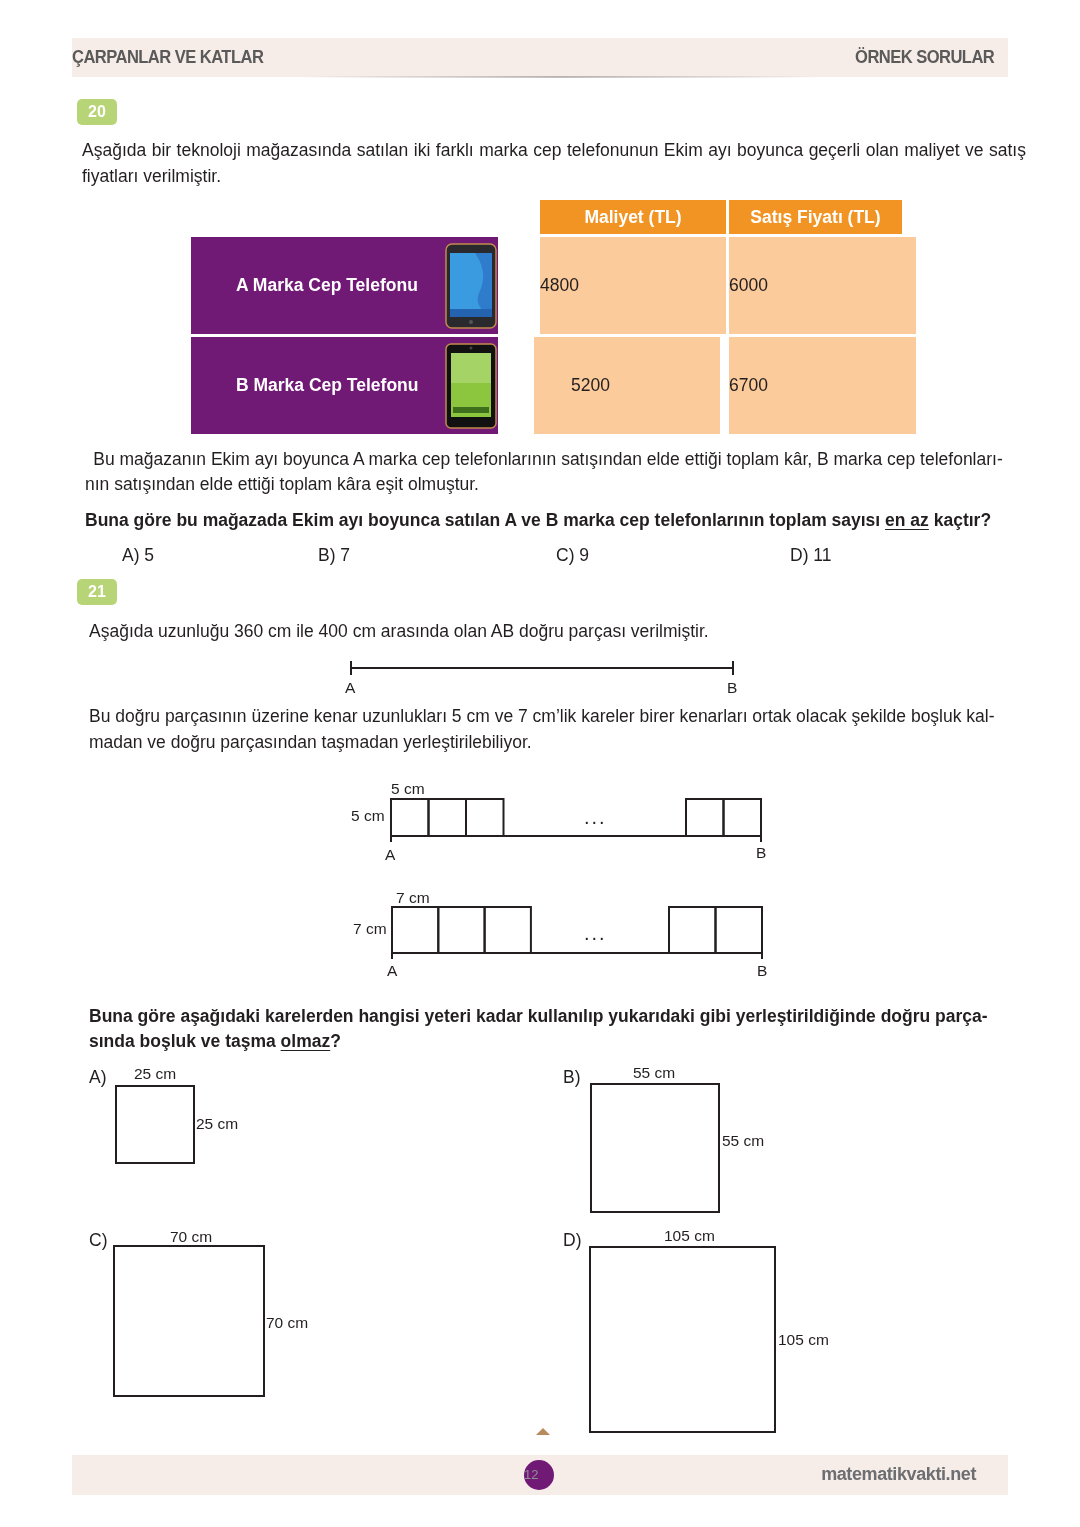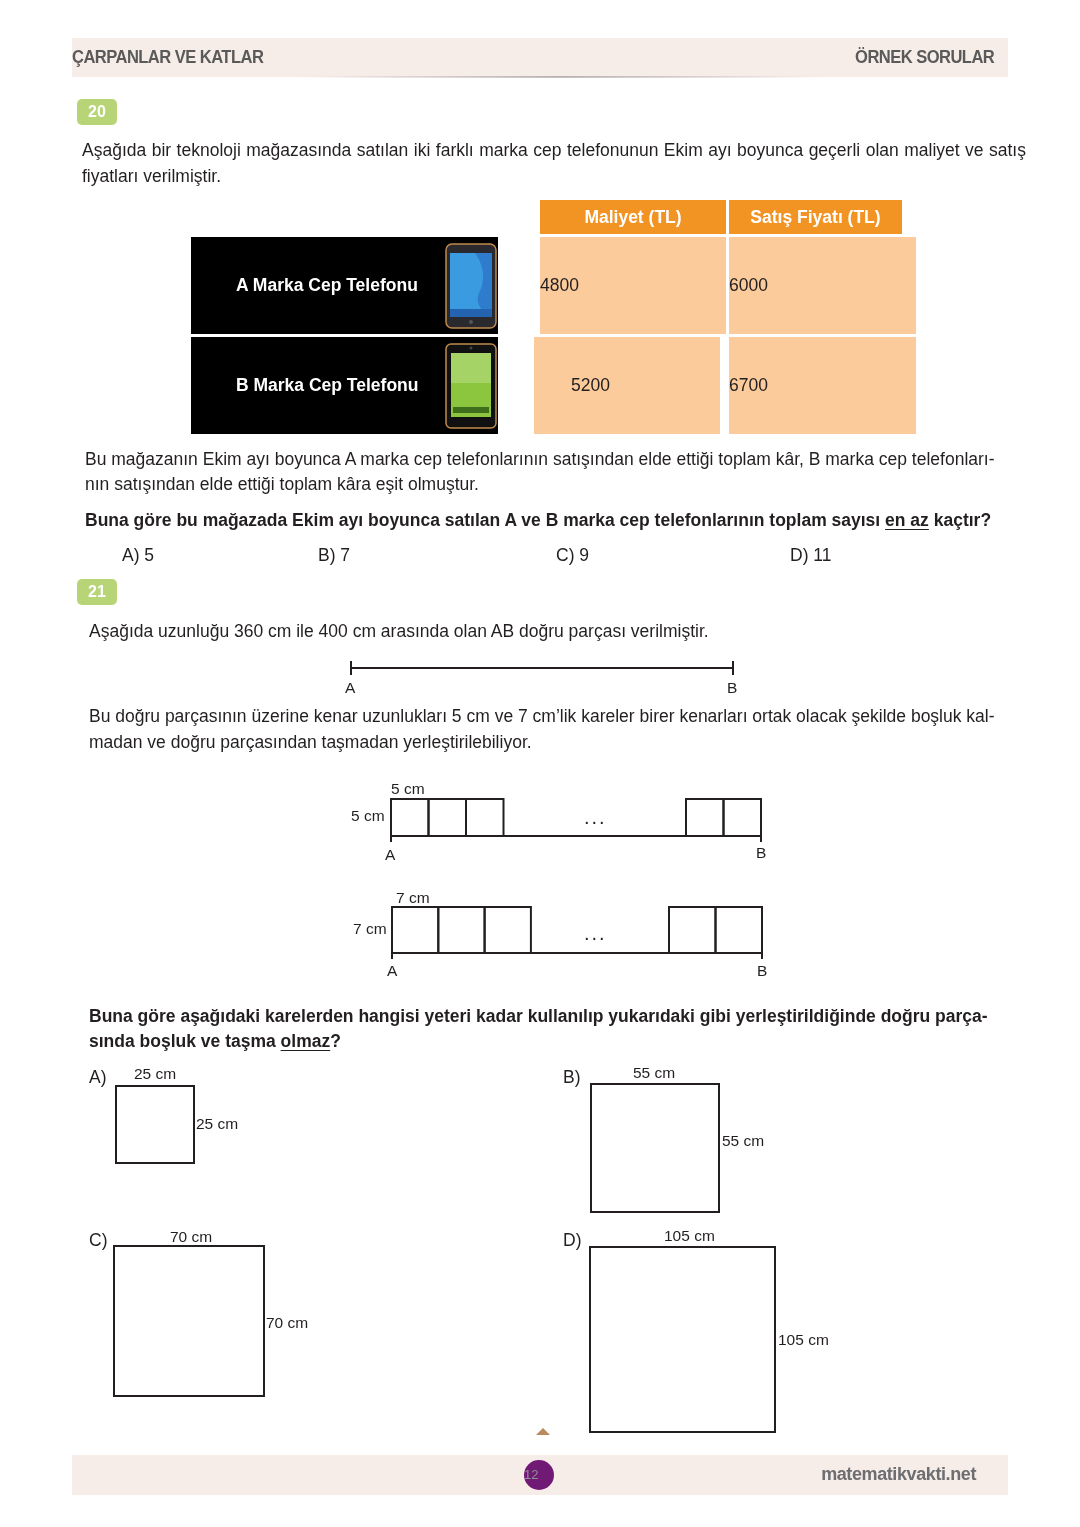--- a/index.html
+++ b/index.html
@@ -14,21 +14,21 @@
 
   .q-badge { position: absolute; width: 40px; height: 26px; background: #b7d477; border-radius: 5px; color: #ffffff; font-weight: bold; font-size: 16px; text-align: center; line-height: 26px; }
 
   .para { position: absolute; font-size: 17.5px; line-height: 26px; color: #231f20; }
   .bold { font-weight: bold; }
   .u { text-decoration: underline; text-underline-offset: 3px; }
 
   
   .tbl { position: absolute; left: 191px; top: 200px; }
   .th { position: absolute; top: 0; height: 34px; background: #f29423; color: #ffffff; font-weight: bold; font-size: 17.5px; text-align: center; line-height: 34px; }
-  .row-label { position: absolute; left: 0; width: 307px; height: 97px; background: #000000; }
+  .row-label { position: absolute; left: 0; width: 307px; height: 97px; background: #701a75; }
   .row-label .lbl { position: absolute; left: 45px; top: 0; line-height: 97px; color: #ffffff; font-weight: bold; font-size: 17.5px; }
   .row-label .phone { position: absolute; left: 254px; top: 6px; width: 52px; height: 86px; }
   .cell { position: absolute; height: 97px; background: #fbcb9b; font-size: 17.5px; text-align: left; line-height: 97px; color: #231f20; }
 
   .choices { position: absolute; left: 82px; top: 542px; width: 900px; height: 26px; font-size: 17.5px; }
   .choice { position: absolute; top: 0; line-height: 26px; }
 
   
   .seg-svg { position: absolute; left: 0; top: 0; }
   .fig-label { position: absolute; font-size: 15.5px; color: #231f20; }
@@ -76,21 +76,21 @@
       <rect x="6" y="10" width="40" height="64" fill="#8cc63f"></rect>
       <rect x="6" y="10" width="40" height="30" fill="#b6dc7e" opacity="0.6"></rect>
       <rect x="8" y="64" width="36" height="6" fill="#3f6e1c"></rect>
       <circle cx="26" cy="5" r="1.5" fill="#444"></circle>
     </svg>
   </div>
   <div class="cell" style="left:343px; top:137px; width:186px;padding-left:37px;">5200</div>
   <div class="cell" style="left:538px; top:137px; width:187px;">6700</div>
 </div>
 
-<div class="para" style="left:85px; top:446px; width:950px;">Bu mağazanın Ekim ayı boyunca A marka cep telefonlarının satışından elde ettiği toplam kâr, B marka cep telefonları-</div>
+<div class="para" style="left:73px; top:446px; width:950px;text-align:center;">Bu mağazanın Ekim ayı boyunca A marka cep telefonlarının satışından elde ettiği toplam kâr, B marka cep telefonları-</div>
 <div class="para" style="left:85px; top:471px; width:950px;">nın satışından elde ettiği toplam kâra eşit olmuştur.</div>
 
 <div class="para bold" style="left:85px; top:507px; width:960px; white-space:nowrap;"><span>Buna göre bu mağazada Ekim ayı boyunca satılan A ve B marka cep telefonlarının toplam sayısı </span><span class="u">en az</span><span> kaçtır?</span></div>
 
 <div class="choices">
   <span class="choice" style="left:0px;margin-left:40px;">A) 5</span>
   <span class="choice" style="left:236px;">B) 7</span>
   <span class="choice" style="left:474px;">C) 9</span>
   <span class="choice" style="left:708px;">D) 11</span>
 </div>

